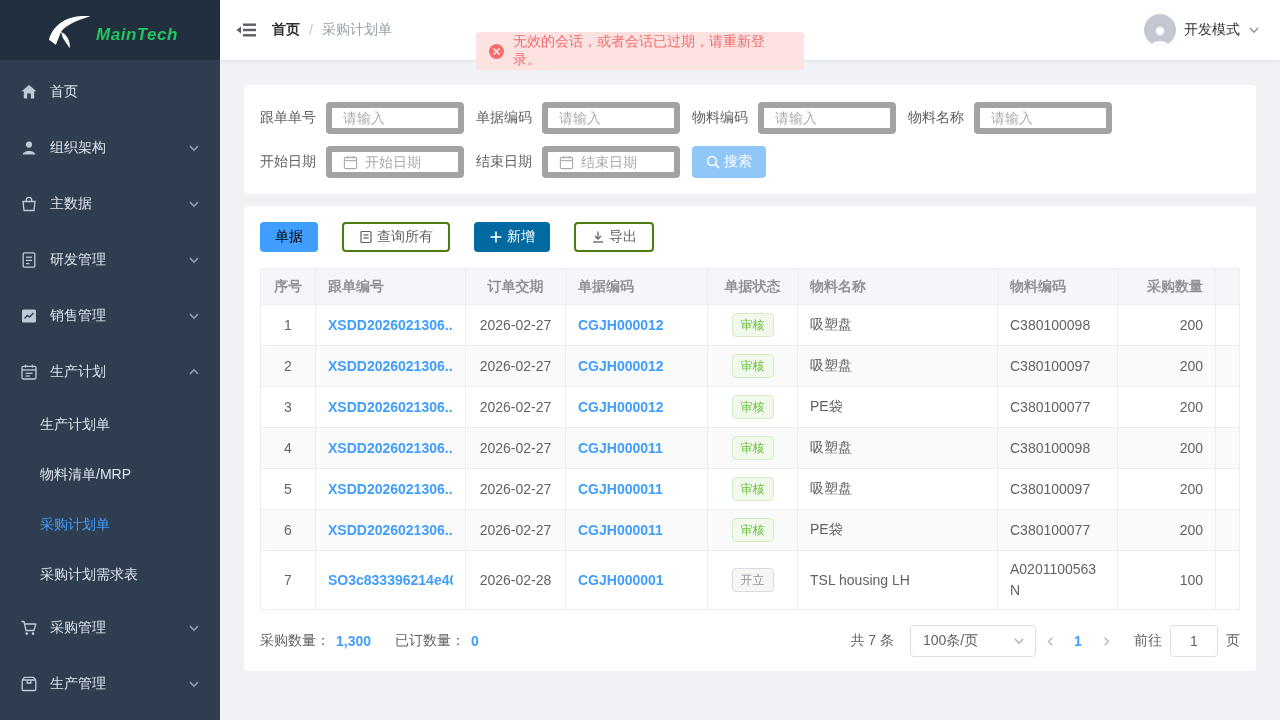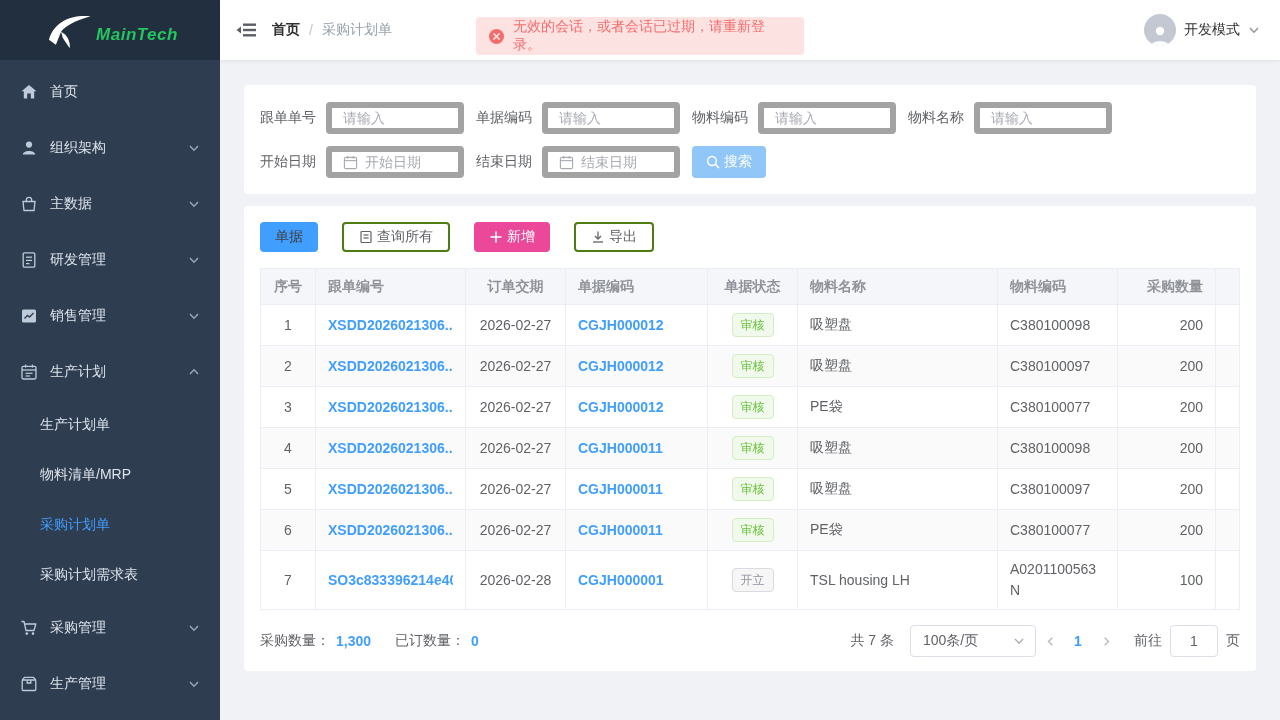--- a/index.html
+++ b/index.html
@@ -21,21 +21,21 @@
   .submenu-item.active { color:#409eff; }
 
   
   .main { flex:1; display:flex; flex-direction:column; min-width:0; }
   .topbar { height:60px; background:#fff; display:flex; align-items:center; padding:0 20px 0 16px; box-shadow:0 1px 4px rgba(0,21,41,.08); position:relative; z-index:2; }
   .hamburger { width:20px; height:20px; color:#5a5e66; cursor:pointer; }
   .breadcrumb { margin-left:16px; display:flex; align-items:center; gap:9px; font-size:14px; }
   .bc-home { color:#303133; font-weight:700; cursor:pointer; }
   .bc-sep { color:#c0c4cc; }
   .bc-current { color:#97a0aa; }
-  .alert-error { position:absolute; left:256px; top:17px; width:328px; height:38px; background:#fde2e2; border-radius:4px; display:flex; align-items:center; padding:0 13px; gap:9px; }
+  .alert-error { position:absolute; left:256px; top:32px; width:328px; height:38px; background:#fde2e2; border-radius:4px; display:flex; align-items:center; padding:0 13px; gap:9px; }
   .alert-error .al-text { color:#f56c6c; font-size:14px; }
   .userbox { margin-left:auto; display:flex; align-items:center; gap:8px; cursor:pointer; }
   .avatar { width:32px; height:32px; border-radius:50%; background:#c3c8d2; display:flex; align-items:flex-end; justify-content:center; overflow:hidden; }
   .user-name { color:#303133; font-size:14px; }
 
   .content { padding:25px 24px 0; flex:1; }
   .card { background:#fff; border-radius:4px; }
 
   
   .filter-card { padding:17px 16px 16px; }
@@ -48,23 +48,23 @@
   .f-input input::placeholder { color:#a8abb2; }
   .cal-ic { width:15px; height:15px; color:#a8abb2; flex:0 0 15px; }
   .btn { height:30px; border:none; border-radius:4px; font-size:14px; font-family:Liberation Serif, serif; cursor:pointer; display:inline-flex; align-items:center; justify-content:center; gap:4px; padding:0 15px; }
   .btn-search { background:#90c6f8; color:#fff; height:32px; padding:0 14px; }
   .btn-search .s-ic { width:14px; height:14px; }
 
   
   .table-card { margin-top:12px; padding:16px 16px 14px; }
   .toolbar { display:flex; align-items:center; margin-bottom:16px; }
   .toolbar .btn { margin-right:24px; }
-  .btn-primary { background:#409eff; color:#404040; }
+  .btn-primary { background:#409eff; color:#000000; }
   .btn-plain { background:#fff; border:2px solid #4d7c0f; color:#606266; }
-  .btn-success { background:#ec4899; color:#fff; }
+  .btn-success { background:#0369a1; color:#fff; }
   .b-ic { width:14px; height:14px; }
 
   table { border-collapse:collapse; width:100%; table-layout:fixed; }
   th, td { border:1px solid #ebeef5; font-size:14px; }
   th { background:#f5f6fa; color:#909399; font-weight:700; height:36px; padding:0 12px; }
   td { padding:8px 12px; height:40px; color:#606266; background:#fff; }
   tr.stripe td { background:#fafafa; }
   .al-l { text-align:left; } .al-c { text-align:center; } .al-r { text-align:right; }
   .cell-link { color:#409eff; font-weight:600; cursor:pointer; white-space:nowrap; overflow:hidden; display:block; }
   .badge { display:inline-block; font-size:12px; line-height:1; padding:5px 8px; border-radius:4px; border:1px solid transparent; }

